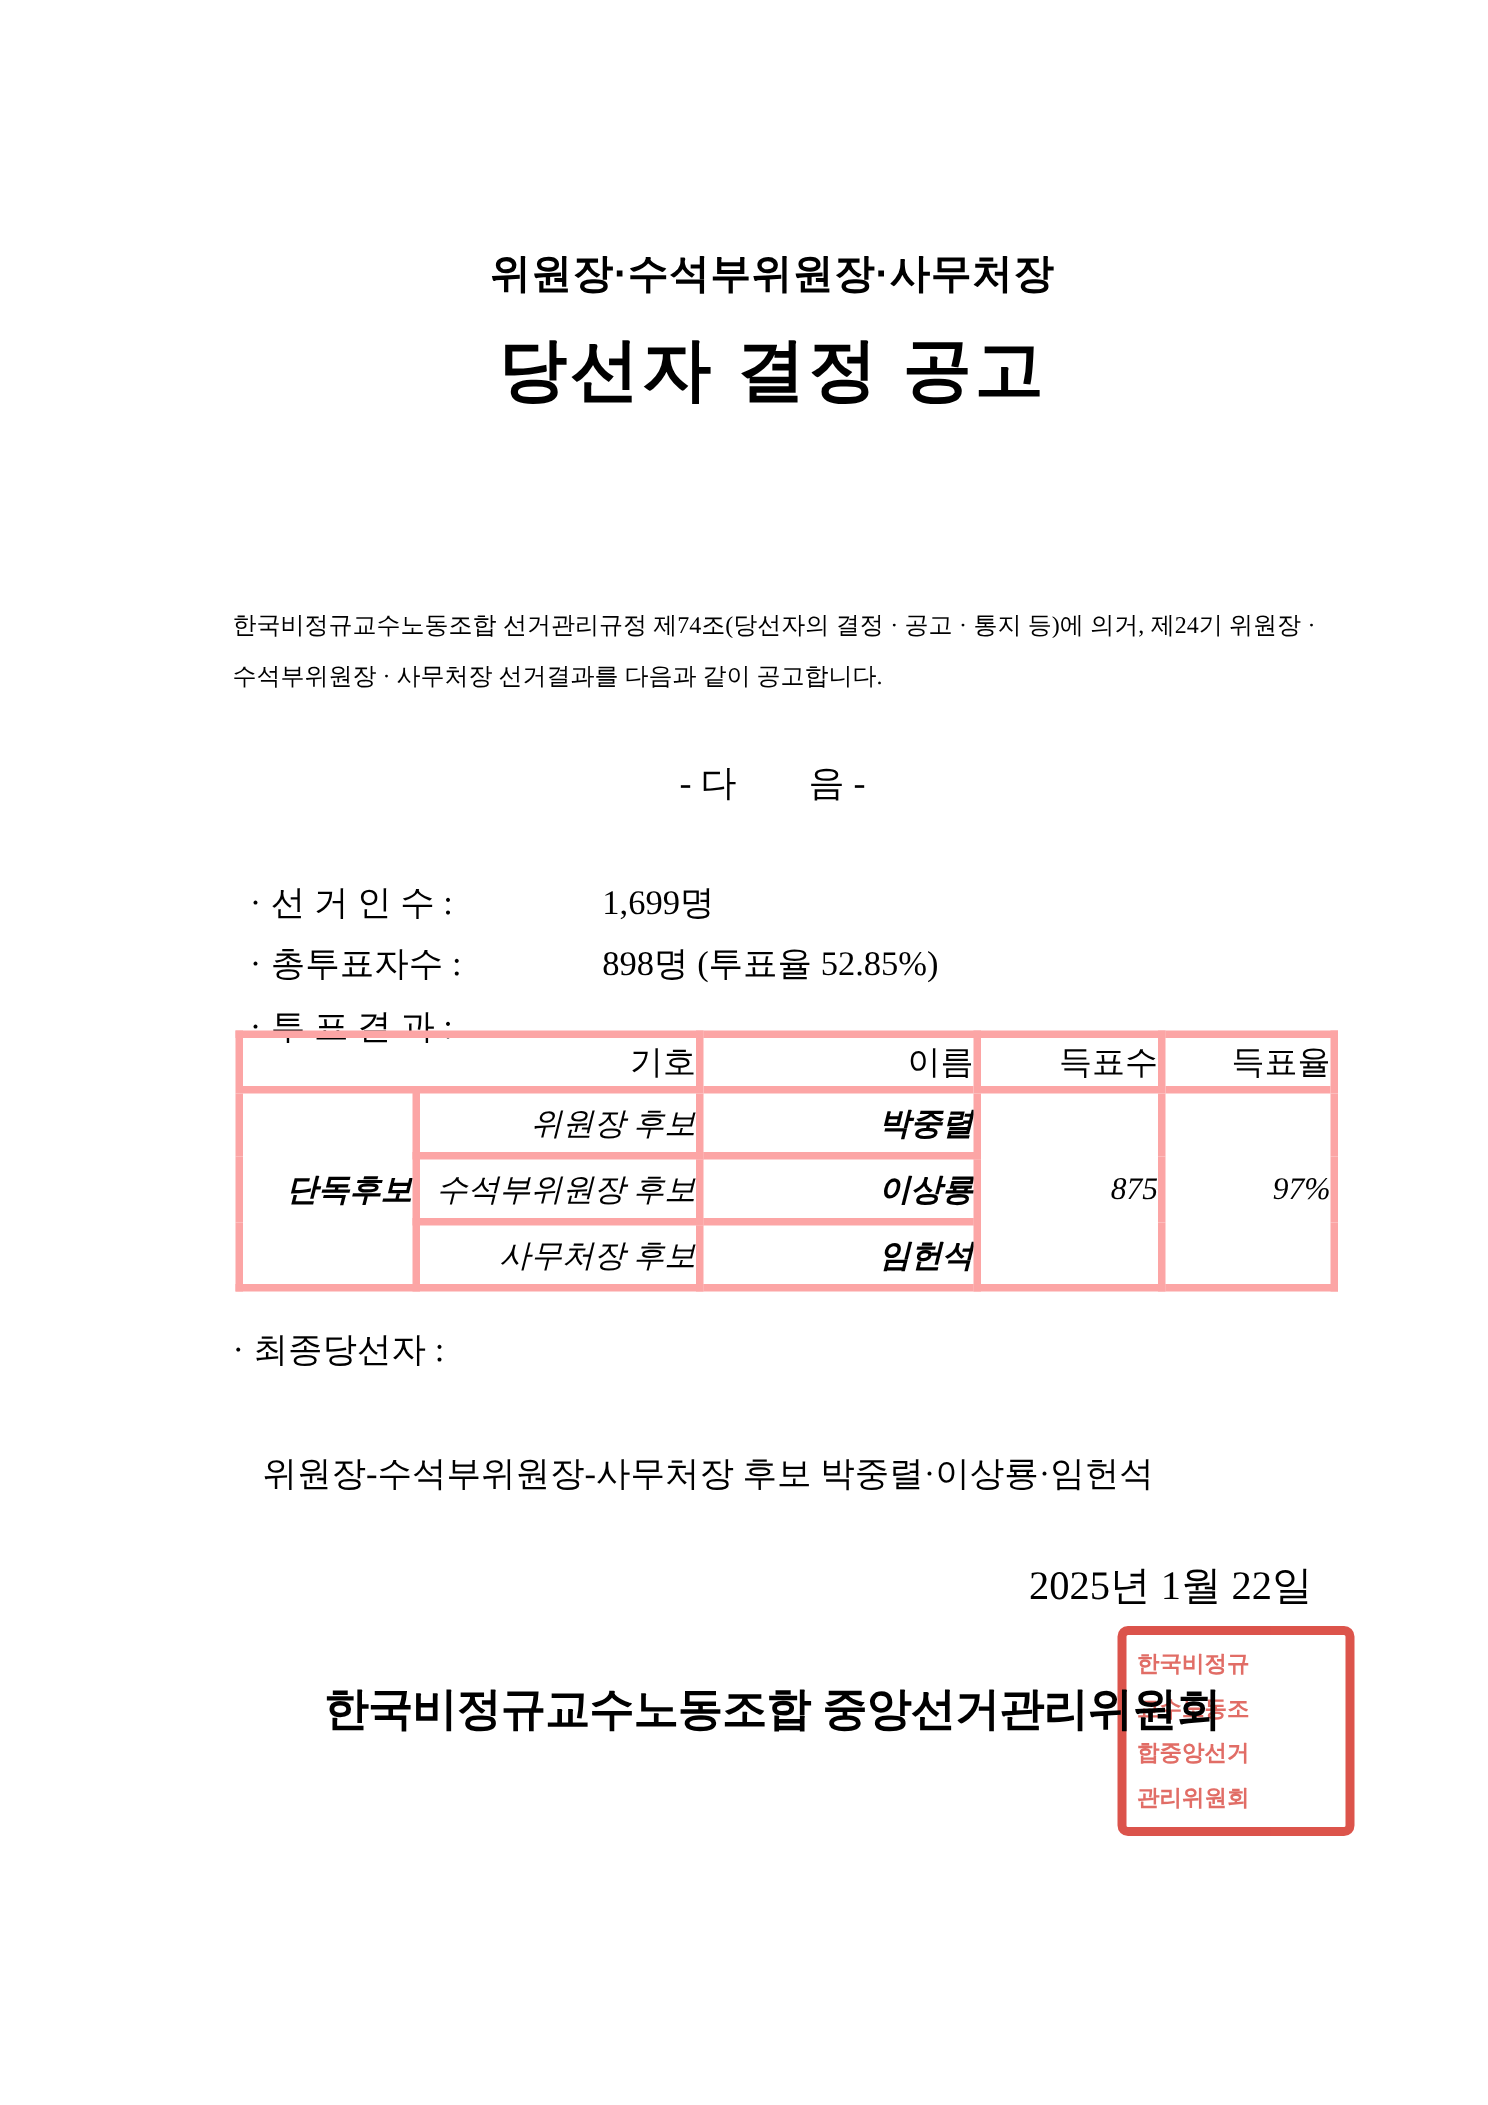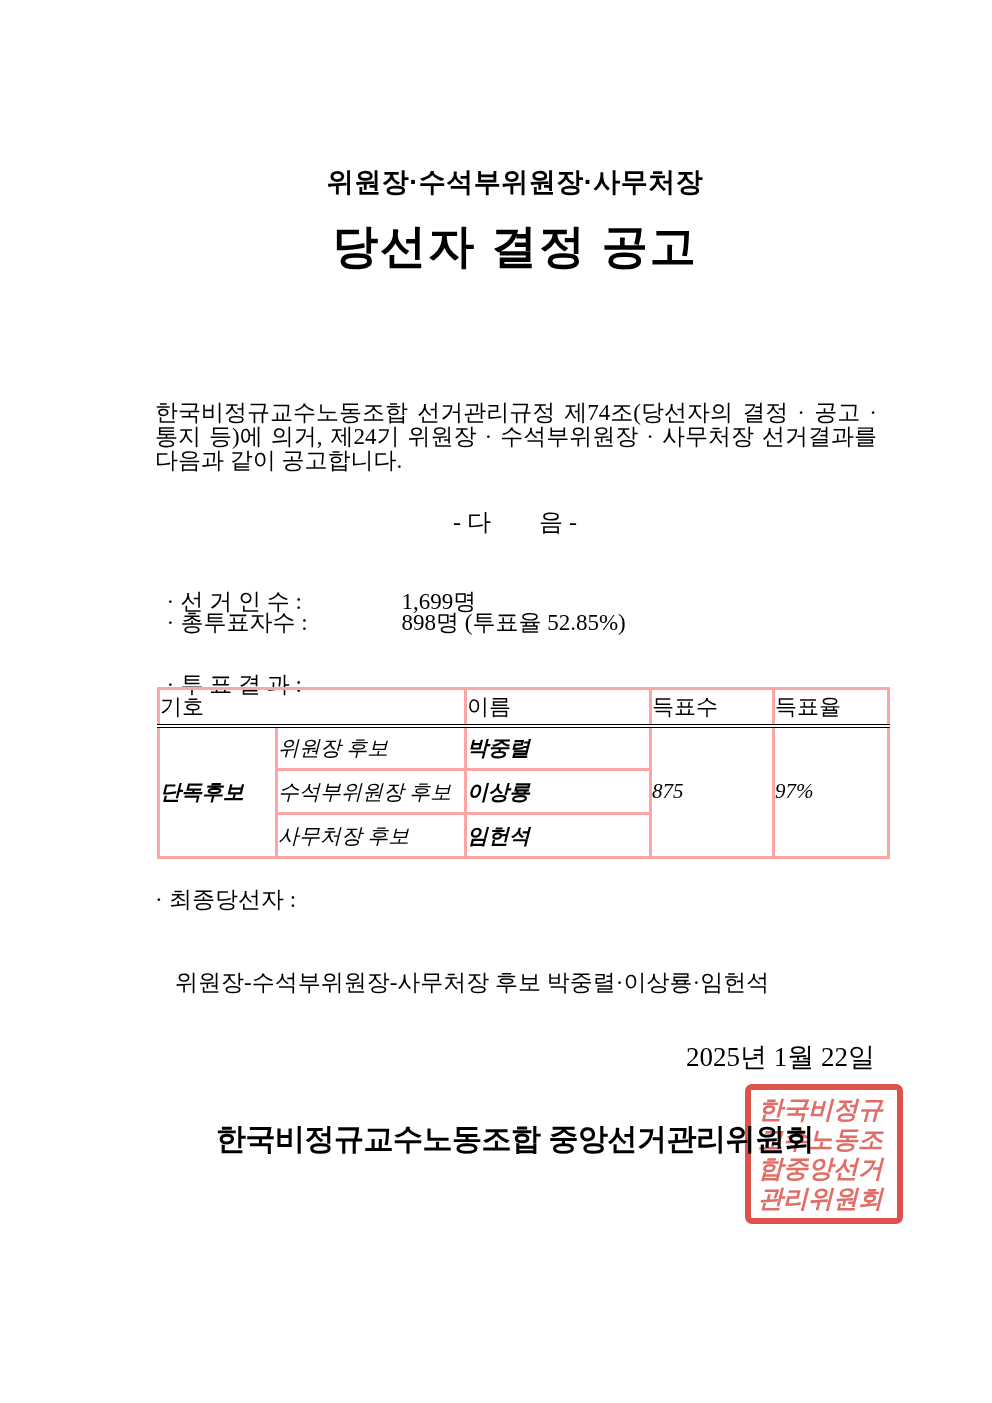--- a/index.html
+++ b/index.html
@@ -19,50 +19,50 @@
     text-align: center;
     font-family: "Liberation Sans", "DejaVu Sans", sans-serif;
     font-weight: bold;
   }
   .title-l1, .title-l2 { font-size: 27px; line-height: 37px; letter-spacing: 0.5px; }
   .title-l3 { font-size: 46px; line-height: 58px; margin-top: 16px; letter-spacing: 2px; }
 
   
   .body-para {
     top: 401px; left: 155px; width: 722px;
-    font-size: 23px; line-height: 24px;
+    font-size: 16px; line-height: 34px;
     text-align: justify;
     word-break: keep-all;
   }
 
   
   .daum {
     top: 506px; left: 155px; width: 720px;
     text-align: center; font-size: 24px;
     white-space: pre;
   }
 
   
   .stat-row { position: absolute; left: 155px; font-size: 23px; line-height: 28px; white-space: pre; }
   .stat-row-0 { top: 560px; }
-  .stat-row-1 { top: 581px; }
+  .stat-row-1 { top: 601px; }
   .stat-row-2 { top: 643px; }
   .stat-label { display: inline-block; min-width: 235px; }
   .stat-bullet { display: inline-block; width: 14px; }
 
   
   .results-table {
     position: absolute; top: 687px; left: 157px;
     width: 730px;
     border-collapse: collapse; table-layout: fixed;
     border: 2px solid #000;
   }
   .results-table th, .results-table td {
-    border: 3px solid #fca5a5;
-    text-align: left; vertical-align: middle;
+    border: 5px solid #fca5a5;
+    text-align: right; vertical-align: middle;
     overflow: hidden;
   }
   .results-table thead th {
     height: 37px; font-weight: normal; font-size: 22px;
     border-bottom: 4px double #000;
   }
   .results-table tbody td { height: 44px; font-size: 21px; font-style: italic; }
   .group-cell { font-size: 25px; font-weight: bold; }
   .name-cell { font-weight: bold; font-size: 22px; }
   .votes-cell, .rate-cell { font-size: 23px; }
@@ -90,23 +90,22 @@
     border-radius: 7px;
     display: flex; flex-direction: column; justify-content: space-around;
     padding: 5px 7px;
     color: #d9453c;
     z-index: 1;
     opacity: 0.92;
   }
   .seal-row {
     display: flex; justify-content: space-between;
     font-family: "Liberation Sans", "DejaVu Sans", sans-serif;
-    font-weight: bold; font-size: 25px; line-height: 1;
+    font-weight: bold; font-size: 15px; line-height: 1;
     opacity: 0.85;
-    font-style: italic;
   }
 </style>
 </head>
 <body>
 
 <div class="abs title-block">
   <div class="title-l2">위원장·수석부위원장·사무처장</div>
   <div class="title-l3">당선자 결정 공고</div>
 </div>
 

